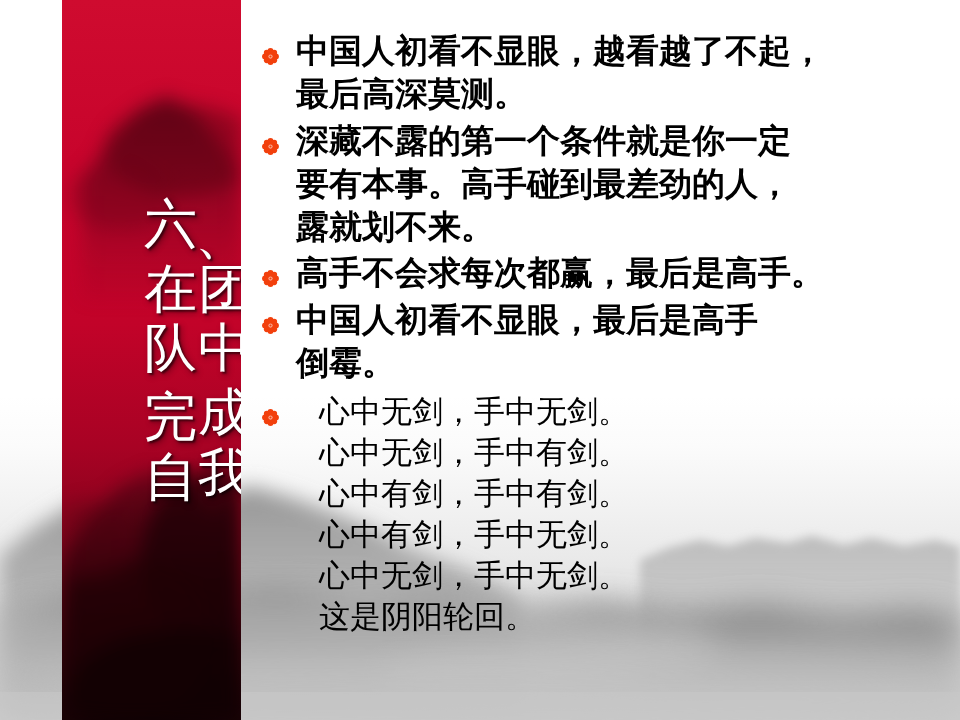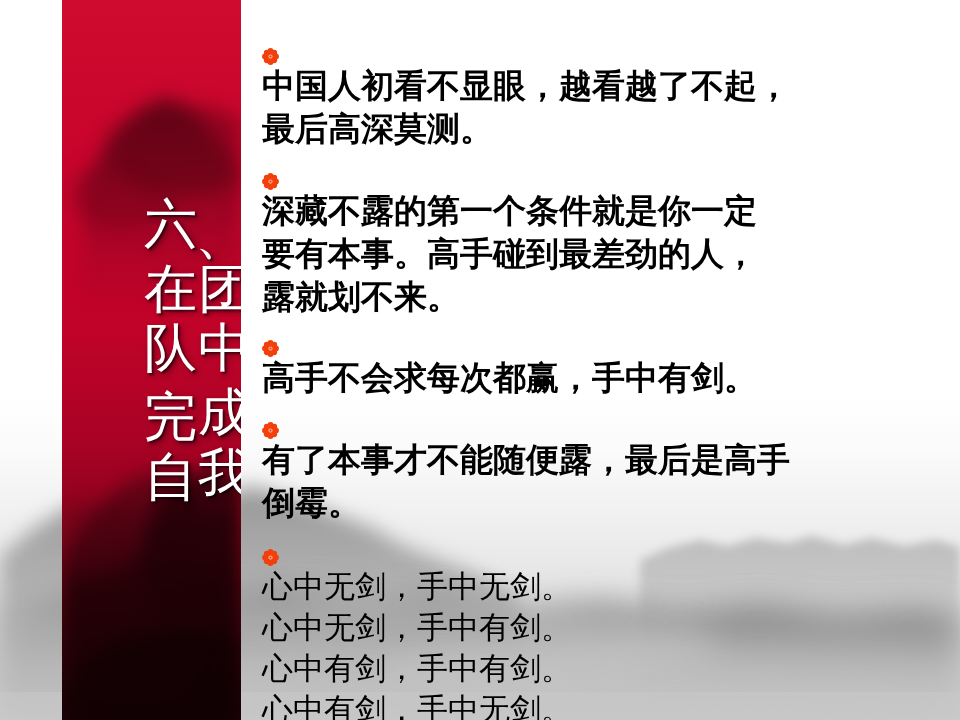--- a/index.html
+++ b/index.html
@@ -81,21 +81,20 @@
     position: absolute;
     left: 262px;
     top: 30px;
     width: 690px;
   }
   .bullet-row {
     position: relative;
     display: flex;
     align-items: flex-start;
     margin-bottom: 4px;
-    flex-direction: column;
   }
   .bullet-marker {
     flex: 0 0 auto;
     width: 34px;
     padding-top: 18px;
     display: flex;
     justify-content: flex-start;
   }
   .flower {
     display: block;
@@ -109,20 +108,21 @@
     font-size: 33px;
     font-weight: bold;
     line-height: 1.30;
     letter-spacing: 0px;
     white-space: pre-line;
   }
   .bullet-text.light {
     font-weight: normal;
     font-size: 31px;
     line-height: 1.32;
+    margin-left: 23px;
   }
 </style>
 </head>
 <body>
 
 <div id="slide">
 
   <div class="bg-layer">
     <div class="bg-sky"></div>
 
@@ -265,42 +265,42 @@
             <circle cx="14.5" cy="5.5" r="3.3"></circle>
               <circle cx="14.5" cy="14.5" r="3.3"></circle>
             <circle cx="5.5" cy="14.5" r="3.3"></circle>
               <circle cx="5.5" cy="5.5" r="3.3"></circle>
             <circle cx="10" cy="10" r="5.4"></circle>
           </g>
           <circle cx="10" cy="10" r="2.5" fill="#ffffff" opacity="0.55"></circle>
           <circle cx="10" cy="10" r="1.2" fill="#f2400d"></circle>
         </svg>
       </span>
-      <div class="bullet-text">高手不会求每次都赢，手中有剑。</div>
+      <div class="bullet-text">高手不会求每次都赢，最后是高手。</div>
     </div>
 
     <div class="bullet-row">
       <span class="bullet-marker">
         <svg class="flower" viewBox="0 0 20 20">
           <g fill="#f2400d">
             <circle cx="10" cy="3.6" r="3.5"></circle>
               <circle cx="16.4" cy="10" r="3.5"></circle>
             <circle cx="10" cy="16.4" r="3.5"></circle>
               <circle cx="3.6" cy="10" r="3.5"></circle>
             <circle cx="14.5" cy="5.5" r="3.3"></circle>
               <circle cx="14.5" cy="14.5" r="3.3"></circle>
             <circle cx="5.5" cy="14.5" r="3.3"></circle>
               <circle cx="5.5" cy="5.5" r="3.3"></circle>
             <circle cx="10" cy="10" r="5.4"></circle>
           </g>
           <circle cx="10" cy="10" r="2.5" fill="#ffffff" opacity="0.55"></circle>
           <circle cx="10" cy="10" r="1.2" fill="#f2400d"></circle>
         </svg>
       </span>
-      <div class="bullet-text">有了本事才不能随便露，最后是高手
+      <div class="bullet-text">中国人初看不显眼，最后是高手
 倒霉。</div>
     </div>
 
     <div class="bullet-row" style="margin-top:6px">
       <span class="bullet-marker">
         <svg class="flower" viewBox="0 0 20 20">
           <g fill="#f2400d">
             <circle cx="10" cy="3.6" r="3.5"></circle>
               <circle cx="16.4" cy="10" r="3.5"></circle>
             <circle cx="10" cy="16.4" r="3.5"></circle>

